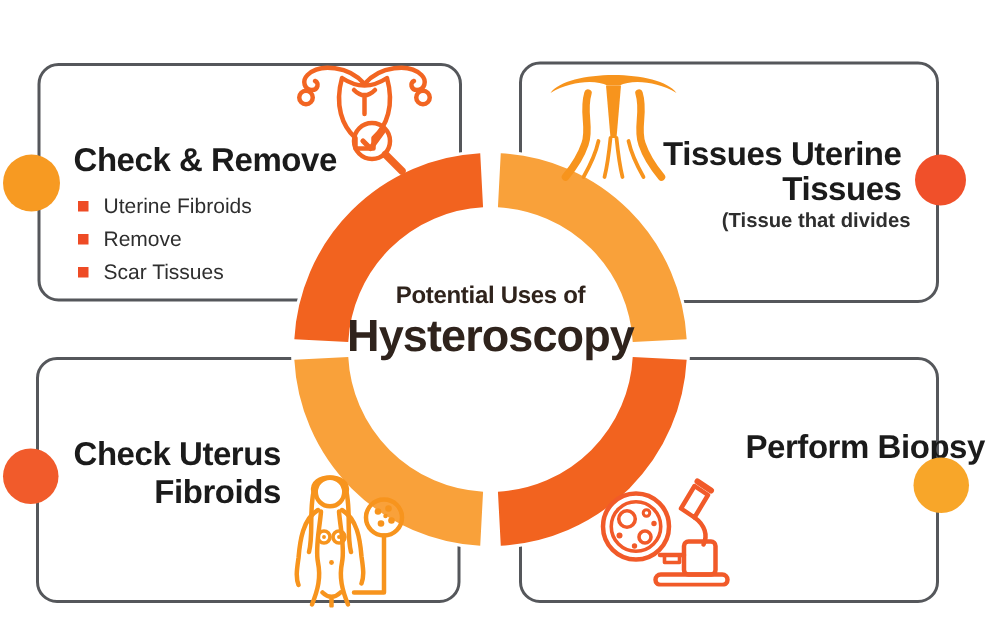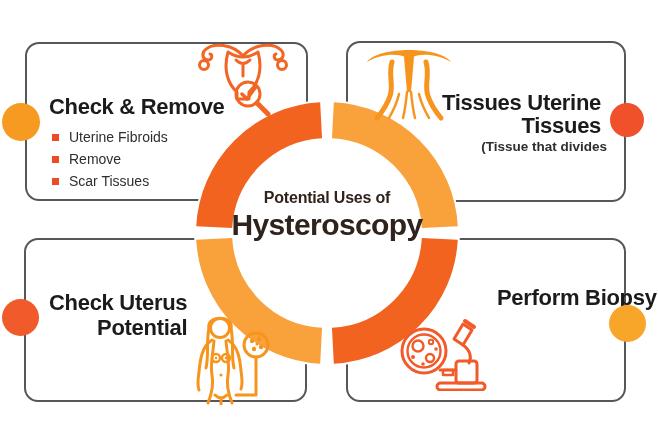--- a/index.html
+++ b/index.html
@@ -152,21 +152,21 @@
     <path class="st-tr" style="stroke-width:2.5" d="M46 50 C45 60 44 68 42 76"></path>
     <path class="st-tr" style="stroke-width:2.5" d="M50 50 C51 60 52 68 54 76"></path>
     <path class="st-tr" style="stroke-width:5" d="M31 20 C27 33 33 43 29 54 C26 63 21 70 16 76"></path>
     <path class="st-tr" style="stroke-width:5" d="M65 20 C69 33 63 43 67 54 C70 63 75 70 80 76"></path>
     <path class="st-tr" style="stroke-width:2.5" d="M38 52 C36 61 32 69 28 76"></path>
     <path class="st-tr" style="stroke-width:2.5" d="M58 52 C60 61 64 69 68 76"></path>
   </svg>
 
   <div class="heading h-bl">
     <div>Check Uterus</div>
-    <div>Potential</div>
+    <div>Fibroids</div>
   </div>
 
   <svg class="icon icon-bl" width="88" height="92" viewBox="0 0 88 92" aria-hidden="true">
     <path class="st-bl" d="M23 15 C20 2 48 2 45 15"></path>
     <path class="st-bl" d="M23 15 C20 30 23 43 20 55"></path>
     <path class="st-bl" d="M45 15 C48 30 45 43 48 55"></path>
     <circle class="st-bl" cx="34" cy="15" r="9.5"></circle>
     <path class="st-bl" d="M26 27 C16 33 14 47 13 59 C12 66 11 72 13 77"></path>
     <path class="st-bl" d="M42 27 C52 33 54 46 55 58 C56 65 57 71 55 76"></path>
     <path class="st-bl" d="M28 28 C27 40 24 52 26 62 C28 72 26 80 22 90"></path>

